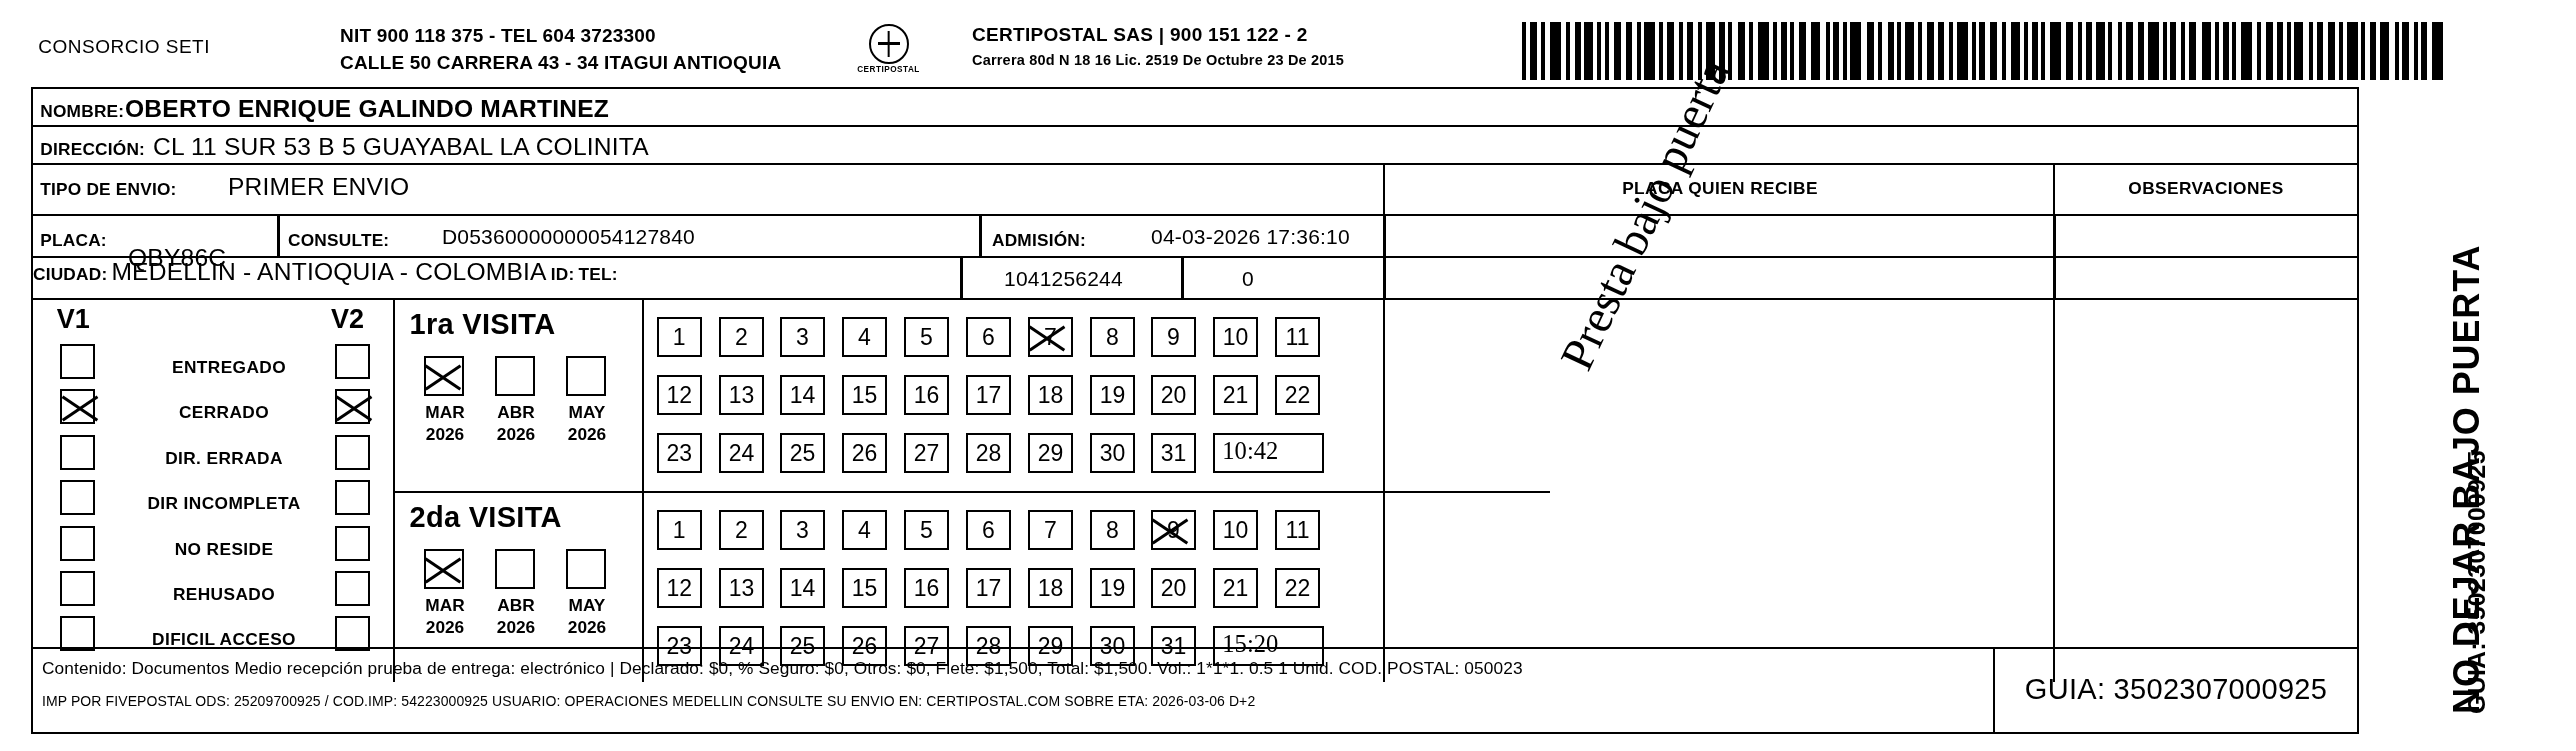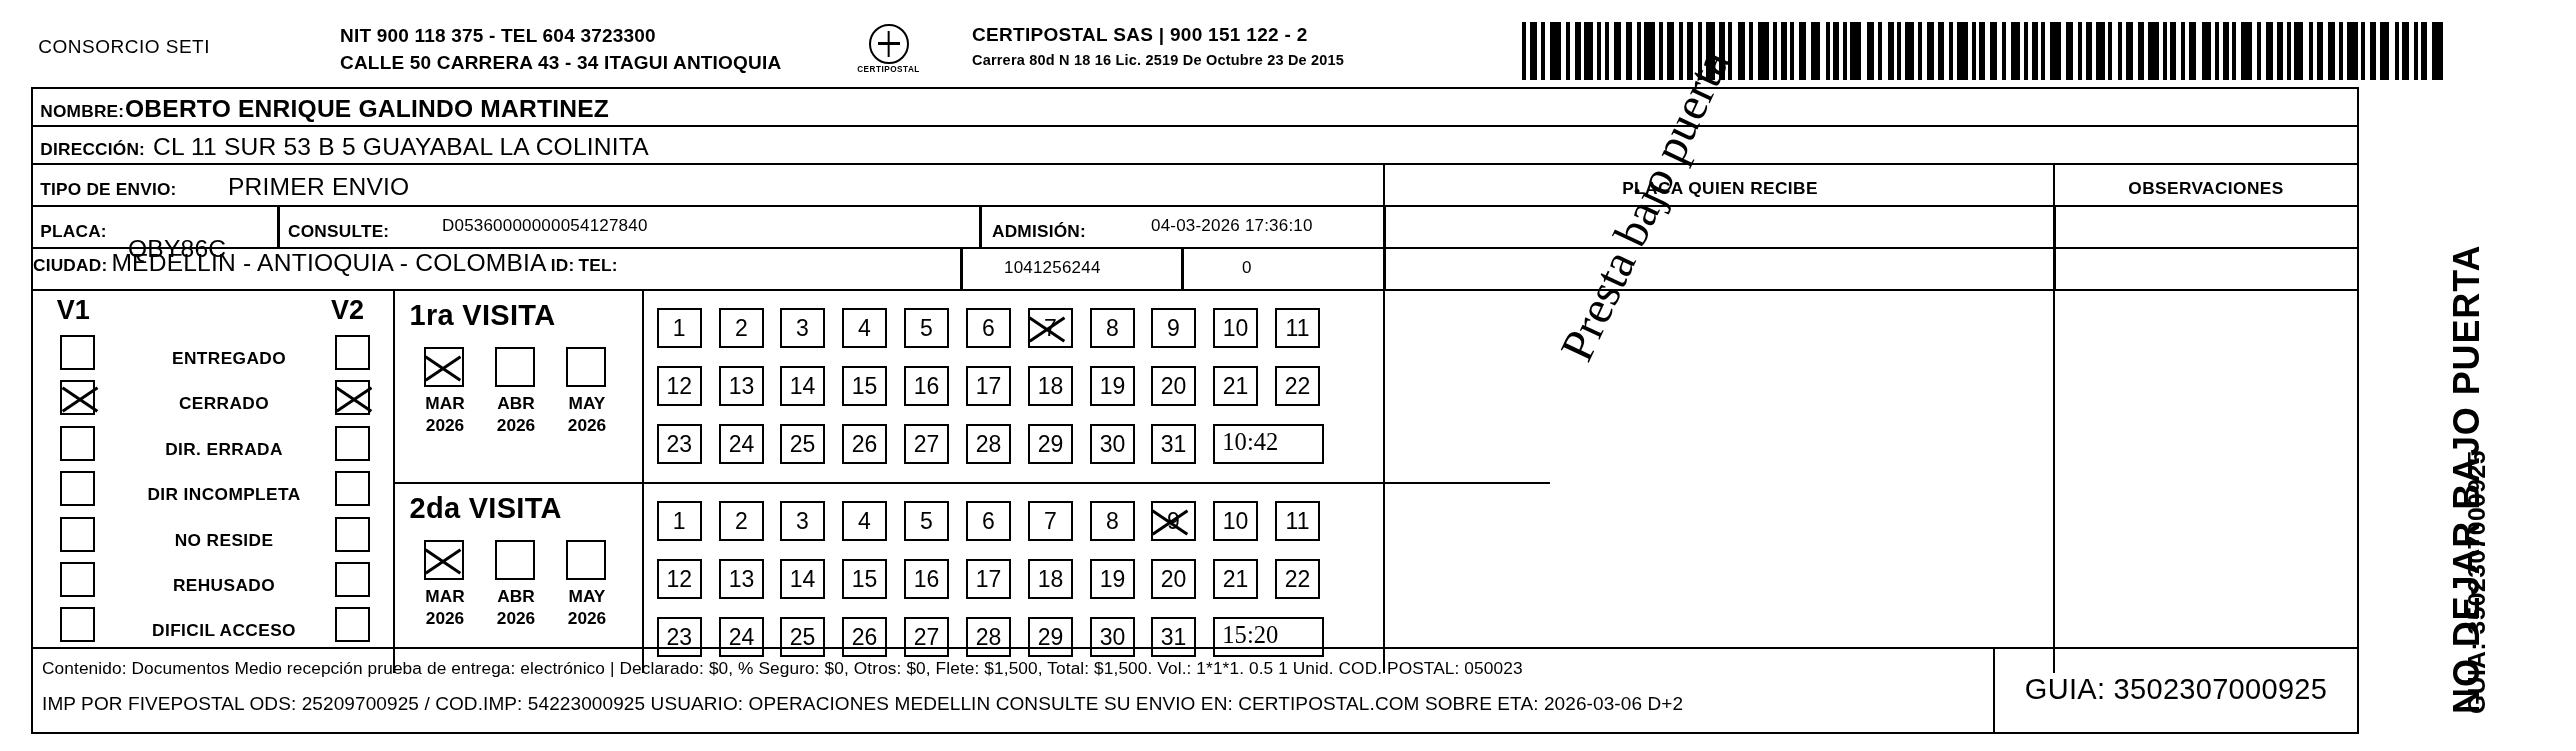--- a/index.html
+++ b/index.html
@@ -20,30 +20,30 @@
   .hdr .cp1{position:absolute;left:941px;top:7.3px;font-size:19px;font-weight:bold;letter-spacing:0.3px;}
   .hdr .cp2{position:absolute;left:941px;top:36px;font-size:14.5px;font-weight:bold;letter-spacing:0.2px;}
   .barcode{position:absolute;left:1491px;top:5.5px;width:927px;height:58px;}
   .barcode i{position:absolute;top:0;height:58px;background:#000;}
 
   
   .box{position:absolute;left:0;top:71px;width:2328px;height:647px;border:2.7px solid #000;box-sizing:border-box;}
   .row{position:relative;border-bottom:2.7px solid #000;box-sizing:border-box;}
   .lbl{font-size:17.3px;font-weight:bold;letter-spacing:0.2px;}
   .val{font-size:24.6px;letter-spacing:0.2px;}
-  .valsm{font-size:17px;letter-spacing:0.2px;}
+  .valsm{font-size:21px;letter-spacing:0.2px;}
 
   .r-nombre{height:38px;}
   .r-nombre .lbl{position:absolute;left:7.3px;top:11.8px;}
   .r-nombre .val{position:absolute;left:92px;top:5.5px;font-weight:bold;}
   .r-dir{height:38px;}
   .r-dir .lbl{position:absolute;left:7.3px;top:11.8px;}
   .r-dir .val{position:absolute;left:120px;top:5.5px;}
 
-  .r-tipo{height:42px;}
+  .r-tipo{height:51px;}
   .r-tipo .lbl{position:absolute;left:7.3px;top:13.6px;}
   .r-tipo .val{position:absolute;left:195px;top:7.3px;}
   .cell-firma{position:absolute;left:1350px;top:0;bottom:0;width:670px;border-left:2.7px solid #000;}
   .cell-obs{position:absolute;left:2020px;top:0;bottom:0;right:0;border-left:2.7px solid #000;}
   .ctr{position:absolute;left:0;right:0;top:12.7px;text-align:center;font-size:17.3px;font-weight:bold;letter-spacing:0.4px;}
 
   .r-placa{height:42px;}
   .r-placa .lbl{position:absolute;top:13.6px;}
   .r-placa .val{position:absolute;top:12px;margin-top:16px;}
   .vline{position:absolute;width:2.7px;background:#000;}
@@ -77,21 +77,21 @@
   .dayblock{position:relative;height:191px;}
   .daycell{position:absolute;width:45px;height:40px;border:2.7px solid #000;box-sizing:border-box;text-align:center;font-size:23px;line-height:36px;}
   .timecell{position:absolute;width:111px;height:40px;border:2.7px solid #000;box-sizing:border-box;}
   .timetxt{position:absolute;left:7.3px;top:1.8px;font-size:24.6px;font-family:"Liberation Serif",serif;}
 
   .firma-big{position:absolute;left:1350px;top:0;width:670px;height:100%;border-left:2.7px solid #000;box-sizing:border-box;}
   .obs-big{position:absolute;left:2020px;top:0;right:0;height:100%;border-left:2.7px solid #000;box-sizing:border-box;}
   .sig{position:absolute;left:164px;top:55px;font-family:"Liberation Serif",serif;font-size:47px;transform:rotate(-65deg);transform-origin:left top;white-space:nowrap;}
   .footbox{position:absolute;left:0;right:0;bottom:0;height:85px;border-top:2.7px solid #000;box-sizing:border-box;}
   .foot1{position:absolute;left:9px;top:9px;font-size:17.3px;letter-spacing:0.1px;}
-  .foot2{position:absolute;left:9px;top:44px;font-size:19px;letter-spacing:0.1px;}
+  .foot2{position:absolute;left:9px;top:44px;font-size:14px;letter-spacing:0.1px;}
   .guiabox{position:absolute;right:0;top:0;bottom:0;width:364px;border-left:2.7px solid #000;box-sizing:border-box;}
   .guiabox span{position:absolute;left:0;right:0;top:23.6px;text-align:center;font-size:29px;letter-spacing:0.3px;}
 
   
   .vstrip{position:absolute;left:2337px;top:71px;width:100px;height:647px;}
   .vtxt{position:absolute;white-space:nowrap;transform-origin:left top;}
   .vtxt.a{left:78px;top:627px;transform:rotate(-90deg);font-size:36px;font-weight:bold;letter-spacing:0.9px;}
   .vtxt.b{left:95px;top:627px;transform:rotate(-90deg);font-size:24.6px;font-weight:bold;letter-spacing:0.5px;}
 </style>
 </head>

